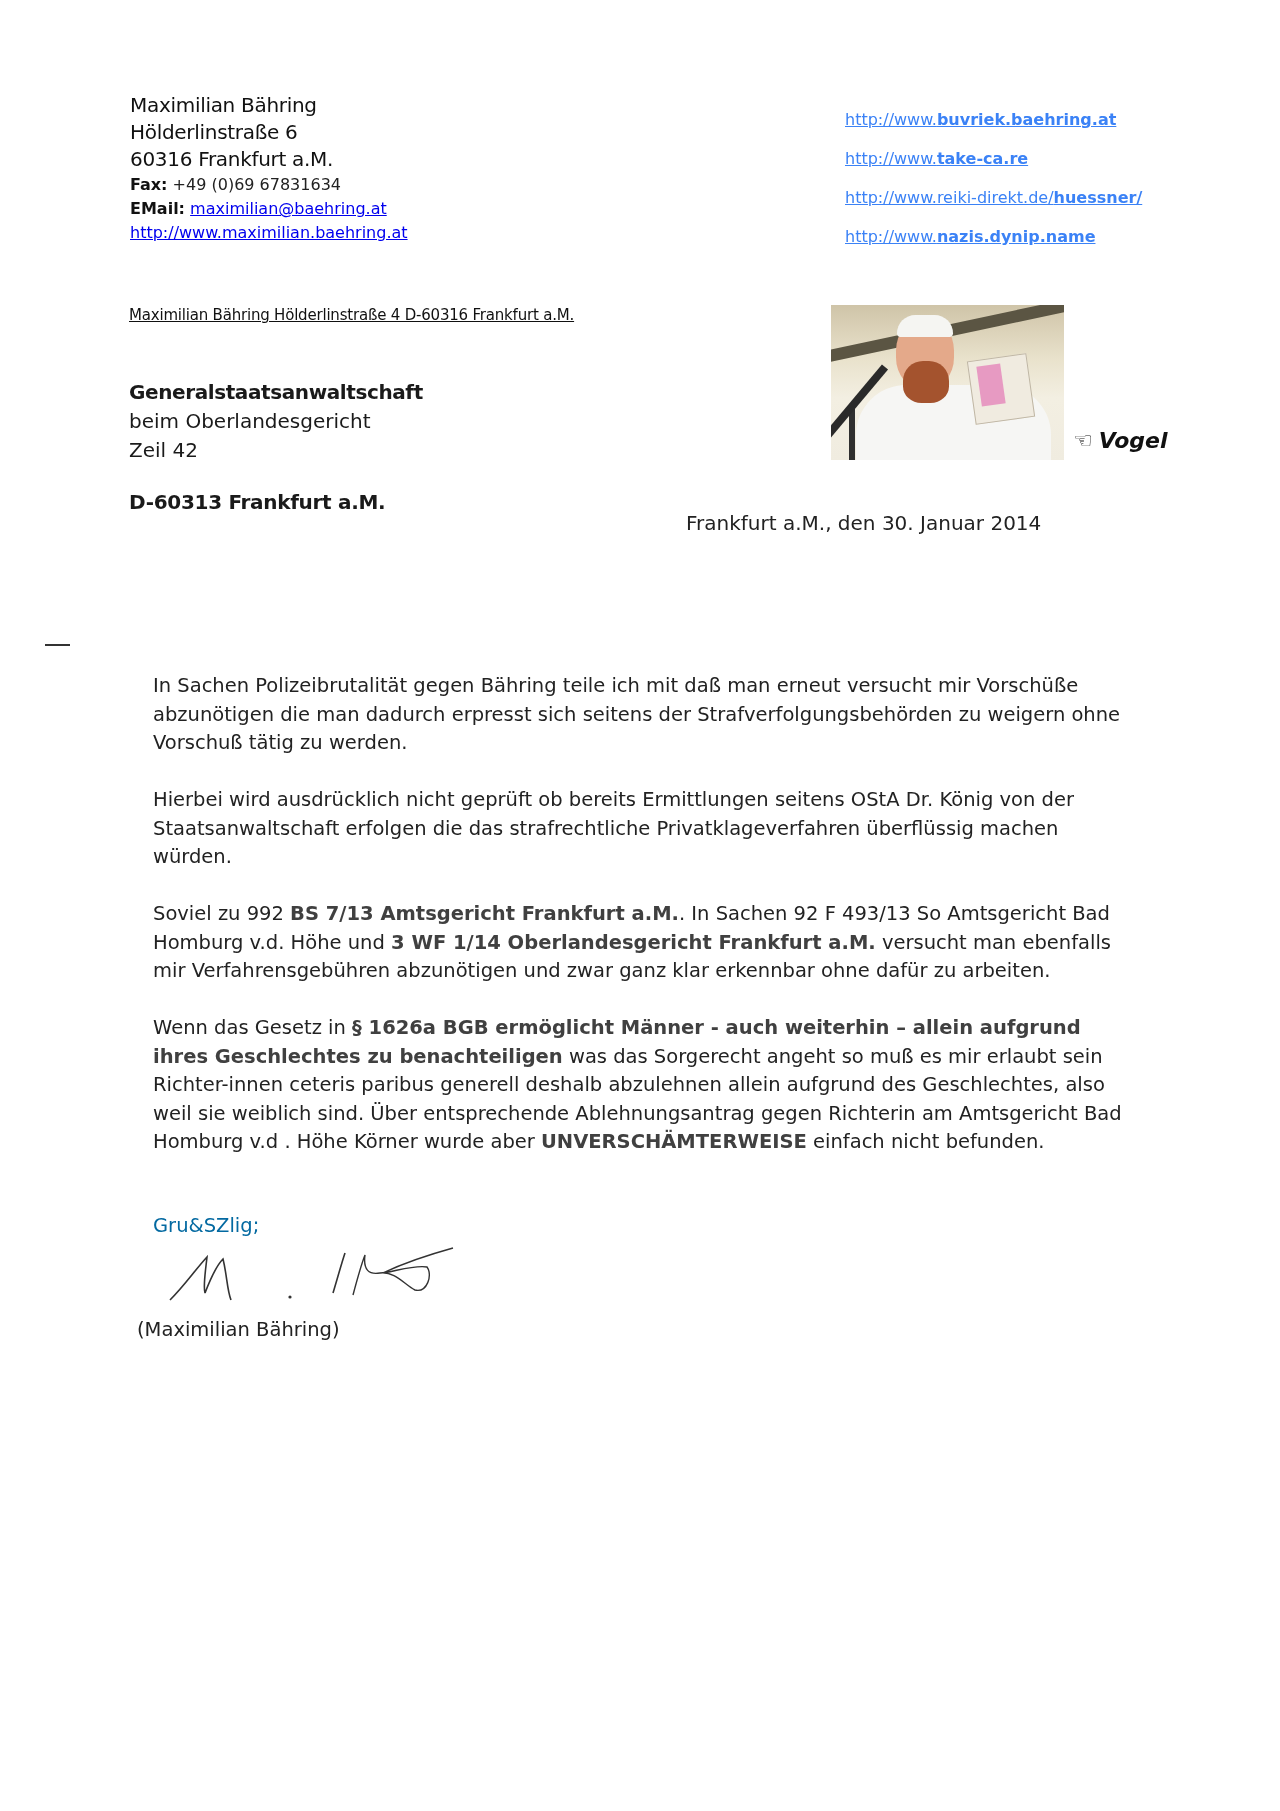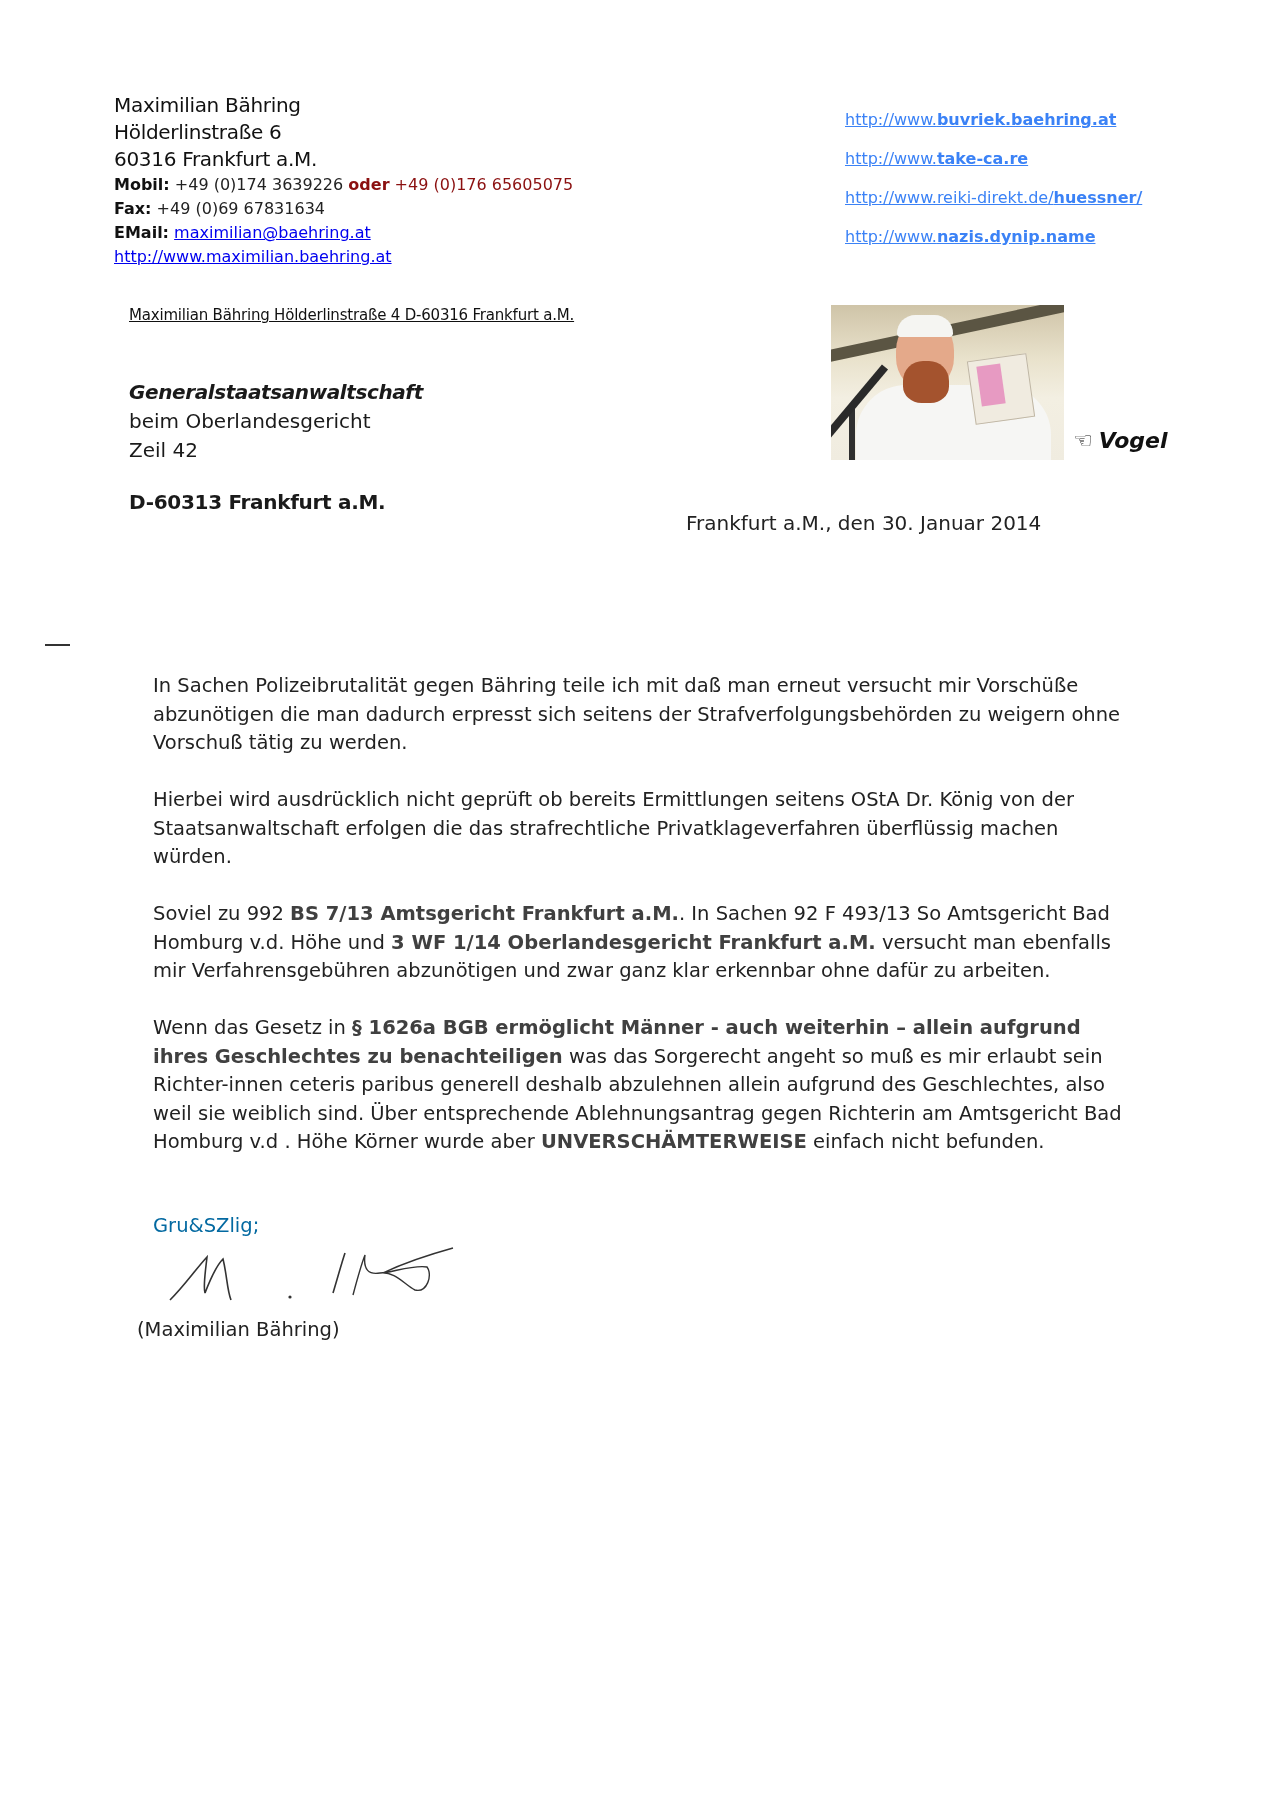--- a/index.html
+++ b/index.html
@@ -4,39 +4,39 @@
   <style>
     html, body { margin: 0; padding: 0; background: #ffffff; }
     body {
       width: 1280px; height: 1811px; position: relative; overflow: hidden;
       font-family: "DejaVu Sans", sans-serif; color: #1a1a1a;
     }
     .abs { position: absolute; }
     a { color: #0000ee; text-decoration: underline; }
 
     
-    .sender { left: 114px; top: 92px; }
+    .sender { left: 130px; top: 92px; }
     .sender .big { font-size: 20px; line-height: 27px; font-weight: 500; color: #111; letter-spacing: -0.3px; }
     .sender .small { font-size: 16px; line-height: 24px; color: #222; }
     .sender .lbl { font-weight: bold; color: #111; }
     .sender .red { color: #8b1010; }
     .sender .redb { color: #8b1010; font-weight: bold; }
     .sender a { font-size: 16px; text-align: center; }
 
     
     .links { left: 845px; top: 100px; }
     .links .link { display: block; font-size: 16px; line-height: 39px; color: #3b82f6; white-space: nowrap; }
     .links .link b { font-weight: bold; }
 
     
     .return { left: 129px; top: 306px; font-size: 15px; text-decoration: underline; color: #111; white-space: nowrap; letter-spacing: -0.2px; }
 
     
     .recipient { left: 129px; top: 378px; }
-    .recipient .r1 { font-size: 20px; line-height: 29px; font-weight: bold; letter-spacing: -0.4px; font-style: italic; }
+    .recipient .r1 { font-size: 20px; line-height: 29px; font-weight: bold; letter-spacing: -0.4px; }
     .recipient .r2 { font-size: 20px; line-height: 29px; }
     .recipient .r4 { font-size: 20px; line-height: 29px; font-weight: bold; margin-top: 23px; letter-spacing: -0.3px; }
 
     
     .photo { left: 831px; top: 305px; width: 233px; height: 155px; overflow: hidden;
       background: linear-gradient(180deg, #cfc4a8 0%, #e9e2cc 35%, #f3efe2 60%, #f0ece0 100%); }
     .photo .bar { position: absolute; left: -20px; top: 18px; width: 290px; height: 12px; background: #5b5543; transform: rotate(-12deg); }
     .photo .body { position: absolute; left: 25px; top: 80px; width: 195px; height: 90px; background: #f6f6f4; border-radius: 50px 50px 0 0; }
     .photo .head { position: absolute; left: 65px; top: 14px; width: 58px; height: 70px; background: #e4a98a; border-radius: 45% 45% 45% 45%; }
     .photo .cap { position: absolute; left: 66px; top: 10px; width: 56px; height: 22px; background: #f5f5f2; border-radius: 30px 30px 6px 6px; }
@@ -64,26 +64,20 @@
     .signature { left: 165px; top: 1245px; width: 290px; height: 65px; }
     .signame { left: 137px; top: 1318px; font-size: 19.5px; color: #222; }
   </style>
 </head>
 <body>
 
 <div class="abs sender">
   <div class="big">Maximilian Bähring</div>
   <div class="big">Hölderlinstraße 6</div>
   <div class="big">60316 Frankfurt a.M.</div>
-  <div class="small">
-    <span class="lbl">Mobil:</span>
-    <span>+49 (0)174 3639226</span>
-    <span class="redb">oder</span>
-    <span class="red">+49 (0)176 65605075</span>
-  </div>
   <div class="small">
     <span class="lbl">Fax:</span>
     <span>+49 (0)69 67831634</span>
   </div>
   <div class="small">
     <span class="lbl">EMail:</span>
     <a>maximilian@baehring.at</a>
   </div>
   <div class="small">
     <a>http://www.maximilian.baehring.at</a>

